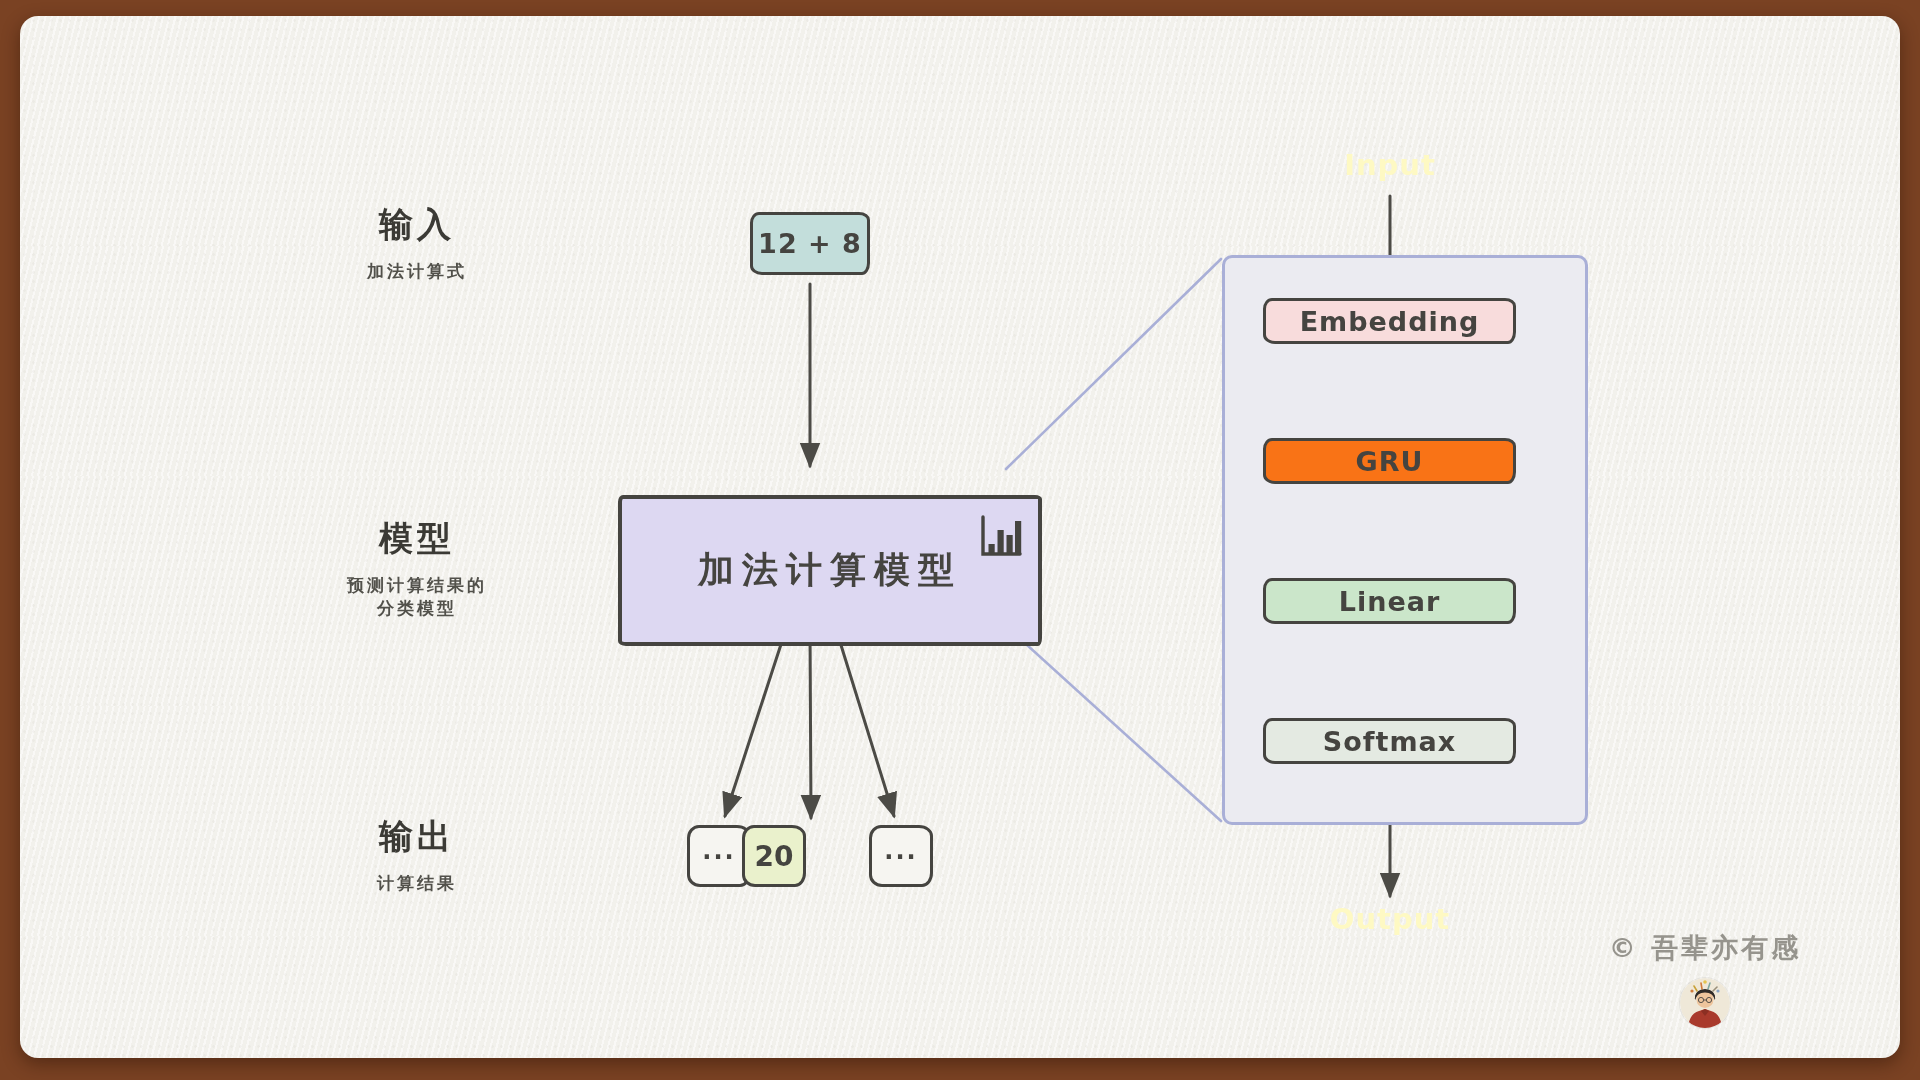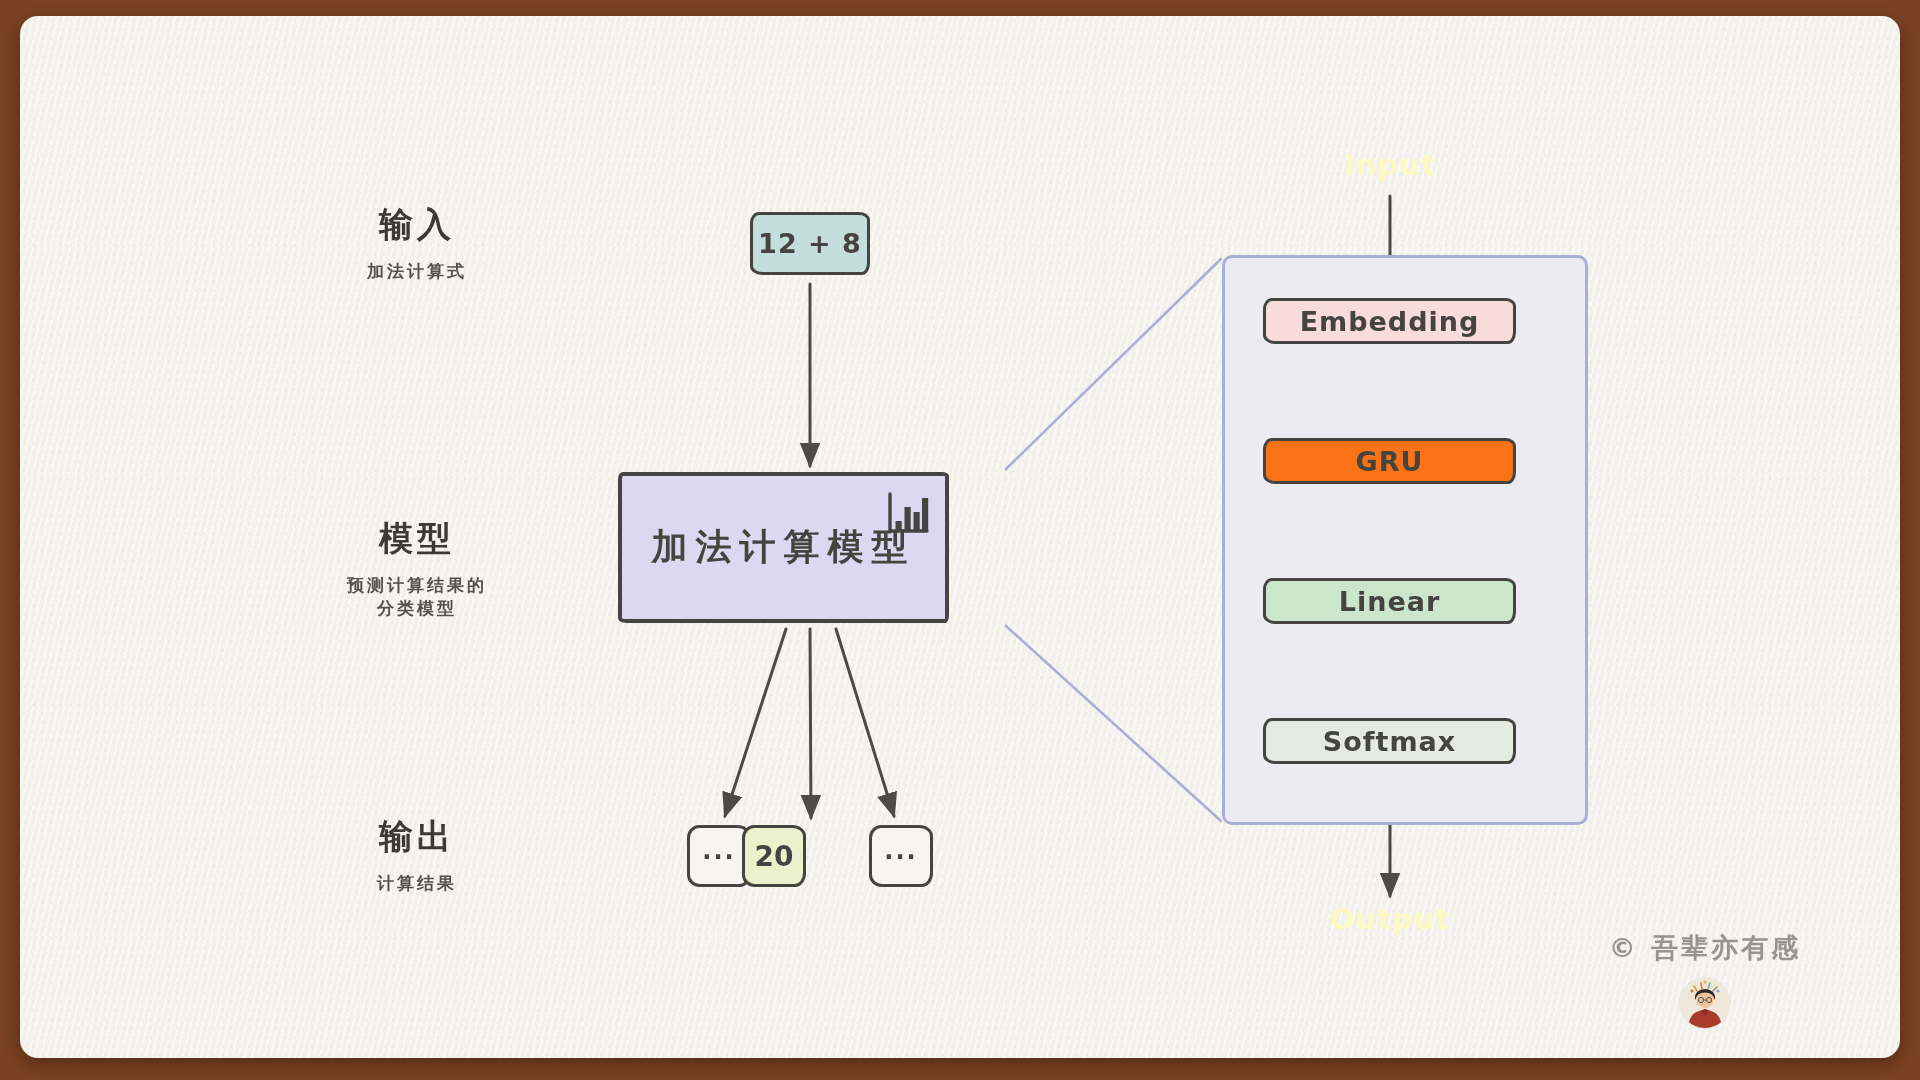--- a/index.html
+++ b/index.html
@@ -34,21 +34,21 @@
   .hbox {
     position: absolute;
     display: flex; align-items: center; justify-content: center;
     border: 3px solid #454440;
     color: #454440;
     font-weight: bold;
     border-radius: 9px 11px 8px 12px / 11px 8px 12px 9px;
   }
   .input-box { left: 750px; top: 212px; width: 120px; height: 63px; background: #c3dedb; font-size: 27px; letter-spacing: 1px; }
   .model-box {
-    left: 618px; top: 472px; width: 331px; height: 151px;
+    left: 618px; top: 495px; width: 424px; height: 151px;
     background: #ddd8f2; border-width: 4px; font-size: 36px; letter-spacing: 8px;
     border-radius: 5px 7px 4px 8px / 7px 4px 8px 5px;
   }
   .model-box .chart-icon { position: absolute; top: 14px; right: 16px; }
   .out-box { top: 825px; width: 64px; height: 62px; font-size: 28px; border-radius: 12px 14px 11px 13px / 13px 11px 14px 12px; }
   .out-box.dots { background: #f6f5f1; font-size: 24px; letter-spacing: 2px; padding-top: 2px; }
   .out-left  { left: 687px; }
   .out-mid   { left: 742px; background: #eaf1cc; }
   .out-right { left: 869px; }
 

